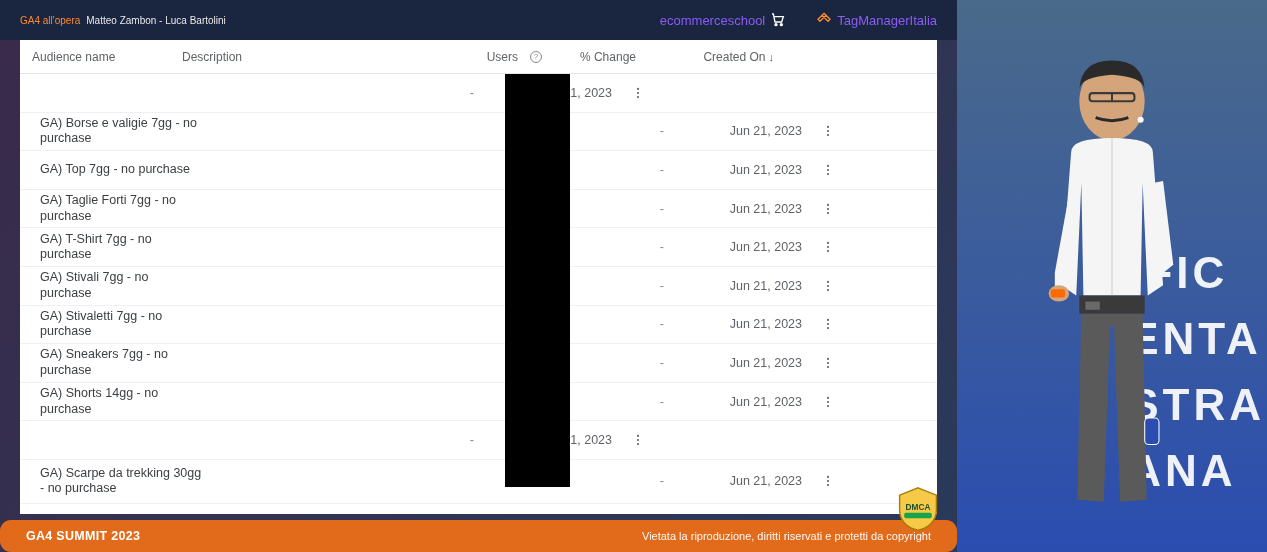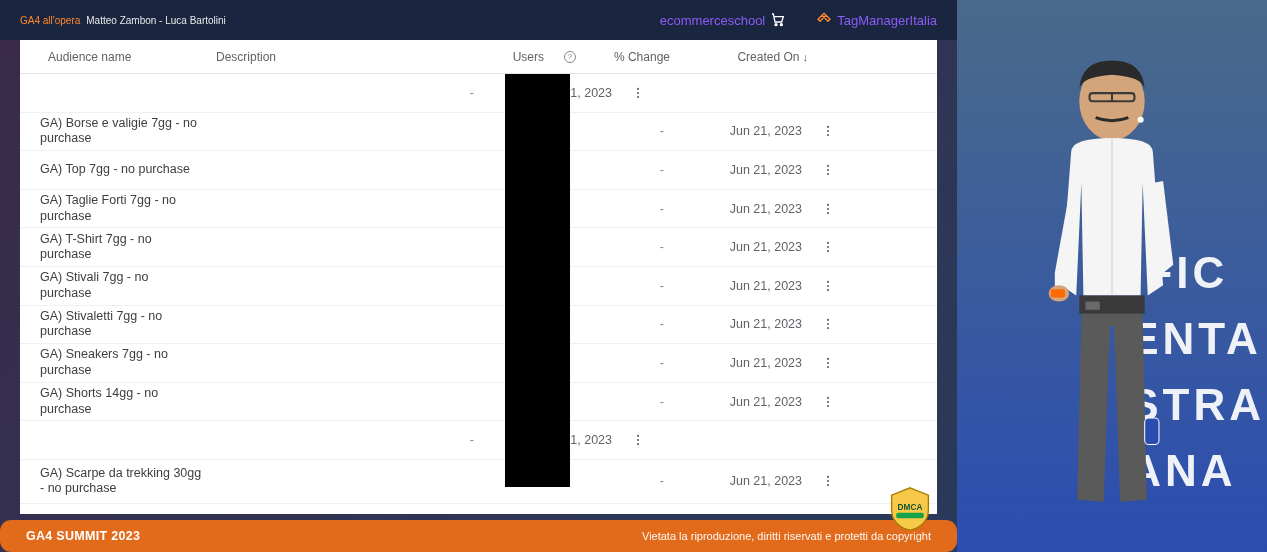--- a/index.html
+++ b/index.html
@@ -65,23 +65,23 @@
 }
 .table-header {
   display: flex;
   align-items: center;
   height: 34px;
   border-bottom: 1px solid #e4e4e4;
   font-size: 12px;
   color: #5f6368;
   font-weight: 500;
 }
-.col-name { width: 196px; padding-left: 28px; }
+.col-name { width: 162px; padding-left: 12px; }
 .col-desc { width: 240px; }
-.col-users { width: 130px; text-align: right; padding-right: 10px; display:flex; align-items:center; justify-content:flex-end; gap:20px;}
+.col-users { width: 130px; text-align: right; padding-right: 10px; display:flex; align-items:center; justify-content:flex-end; gap:12px;}
 .col-change { width: 100px; text-align: right; padding-right: 16px; }
 .col-created { width: 130px; text-align: right; padding-right: 8px; display:flex; align-items:center; justify-content:flex-end; gap:3px;}
 .col-menu { width: 36px; text-align:center; }
 .table-body { }
 .table-row {
   display: flex;
   align-items: center;
   height: 38.6px;
   border-bottom: 1px solid #eef0f1;
   font-size: 12.5px;
@@ -110,21 +110,21 @@
   justify-content: space-between;
   padding: 0 26px;
   font-size: 12.5px;
   color: #fff;
   border-radius: 11px;
 }
 .summit-label { font-weight: 700; letter-spacing: 0.3px;}
 .copyright { font-size: 11px; opacity: 0.95; }
 .dmca-badge {
   position: absolute;
-  right: 24px;
+  right: 16px;
   bottom: 20px;
   width: 46px;
   height: 46px;
 }
 .right-panel {
   width: 310px;
   height: 552px;
   background: linear-gradient(180deg, #4a6a8a 0%, #2b4db0 100%);
   position: relative;
   overflow: hidden;

